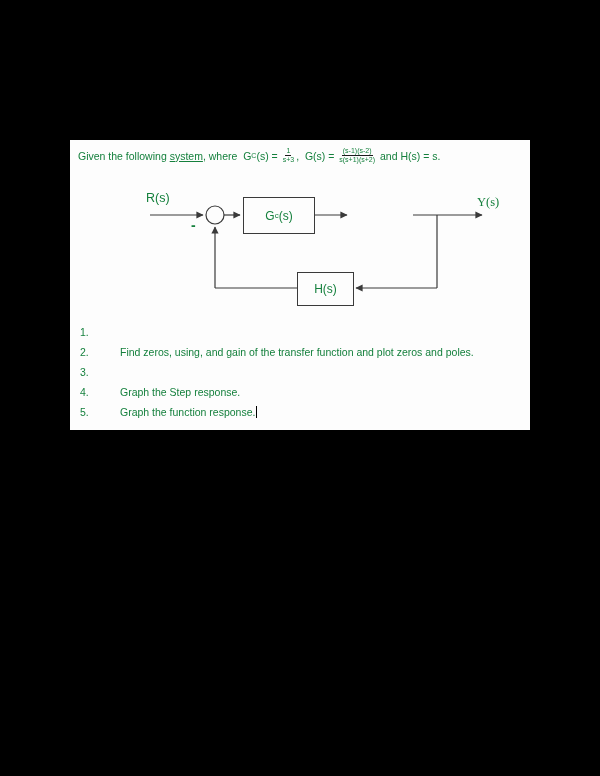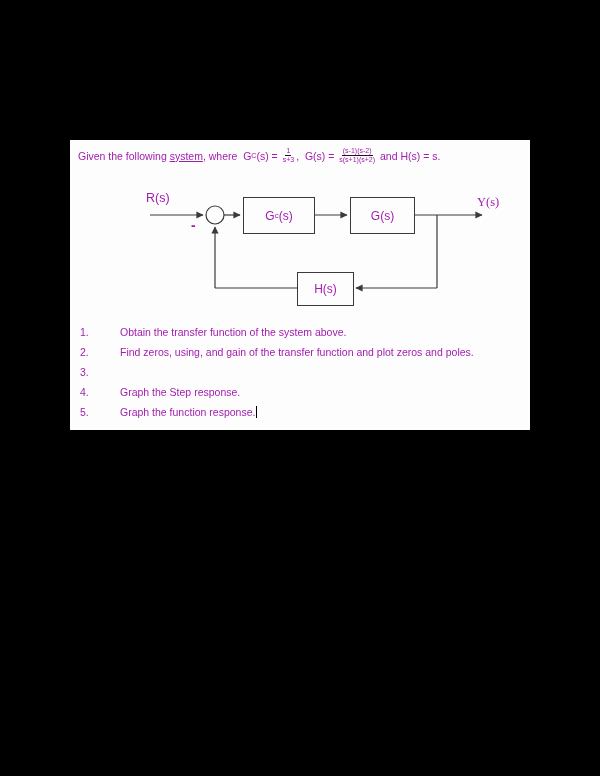--- a/index.html
+++ b/index.html
@@ -8,21 +8,21 @@
     background: #000000;
     position: relative;
     font-family: "Liberation Sans", sans-serif;
     overflow: hidden;
   }
   .page {
     position: absolute;
     left: 70px; top: 140px;
     width: 460px; height: 290px;
     background: #fdfdfd;
-    color: #a21caf;
+    color: #15803d;
   }
   
   .header {
     position: absolute;
     left: 8px; top: 7px; right: 2px;
     font-size: 10.5px;
     display: flex;
     align-items: center;
     white-space: pre;
   }
@@ -118,32 +118,28 @@
 
     <span class="sig sig-r">R(s)</span>
     <span class="sig sig-y">Y(s)</span>
     <span class="sig sig-minus">-</span>
 
     <div class="block blk-gc">
         <span>G</span>
         <sub>c</sub>
         <span>(s)</span>
       </div>
-    <div class="block blk-g">
-        <span>G(s)</span>
-      </div>
     <div class="block blk-h">
         <span>H(s)</span>
       </div>
   </div>
 
   <div class="tasks">
     <div class="task-row">
       <span class="task-num">1.</span>
-      <span class="task-text">Obtain the transfer function of the system above.</span>
     </div>
     <div class="task-row">
       <span class="task-num">2.</span>
       <span class="task-text">Find zeros, using, and gain of the transfer function and plot zeros and poles.</span>
     </div>
     <div class="task-row">
       <span class="task-num">3.</span>
     </div>
     <div class="task-row">
       <span class="task-num">4.</span>

